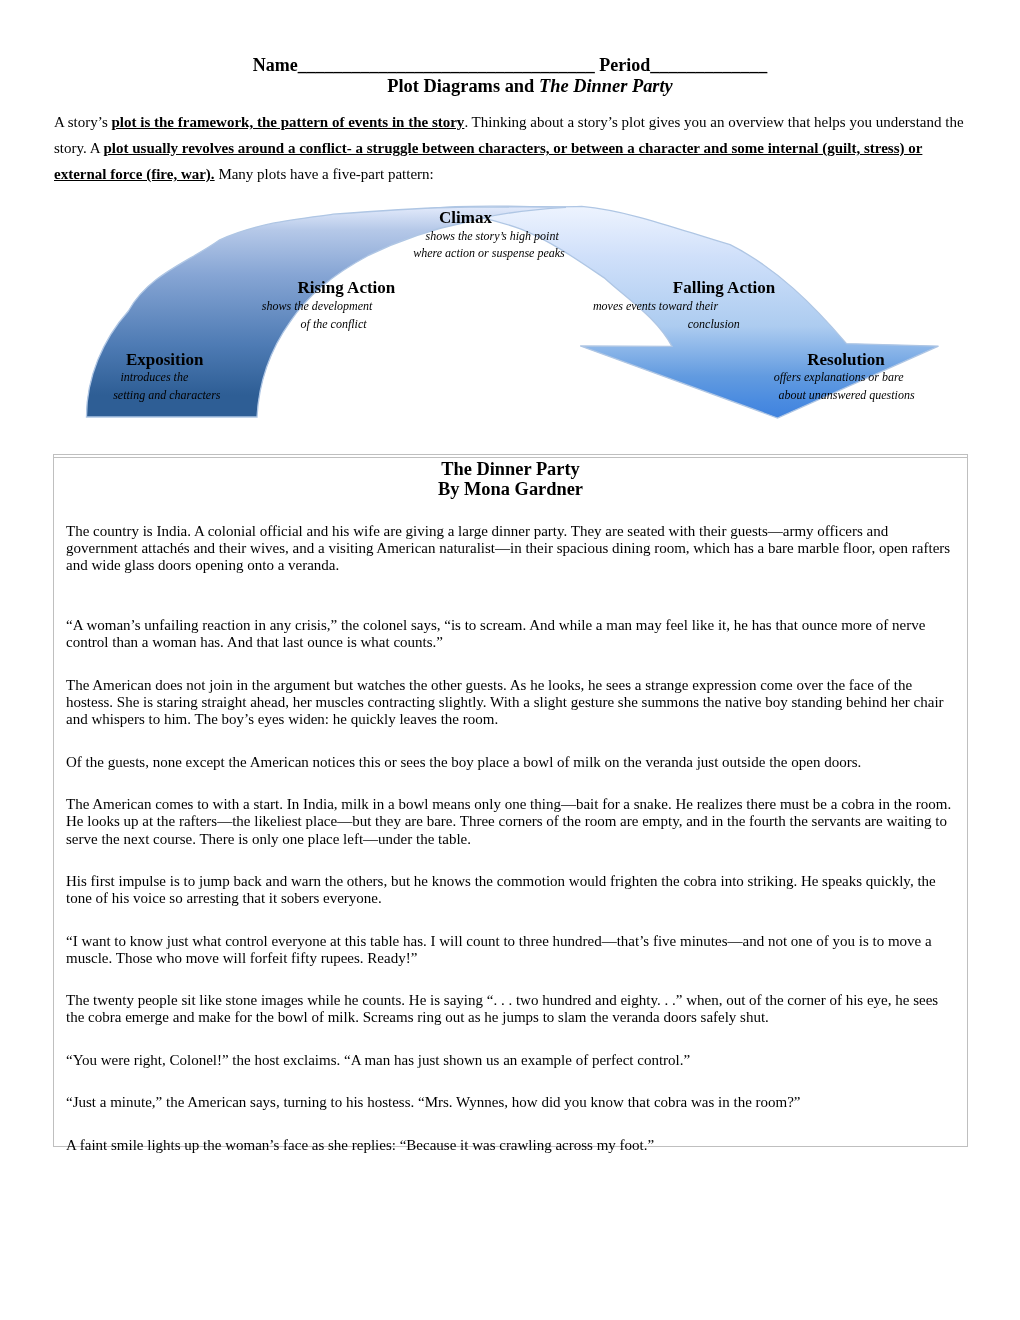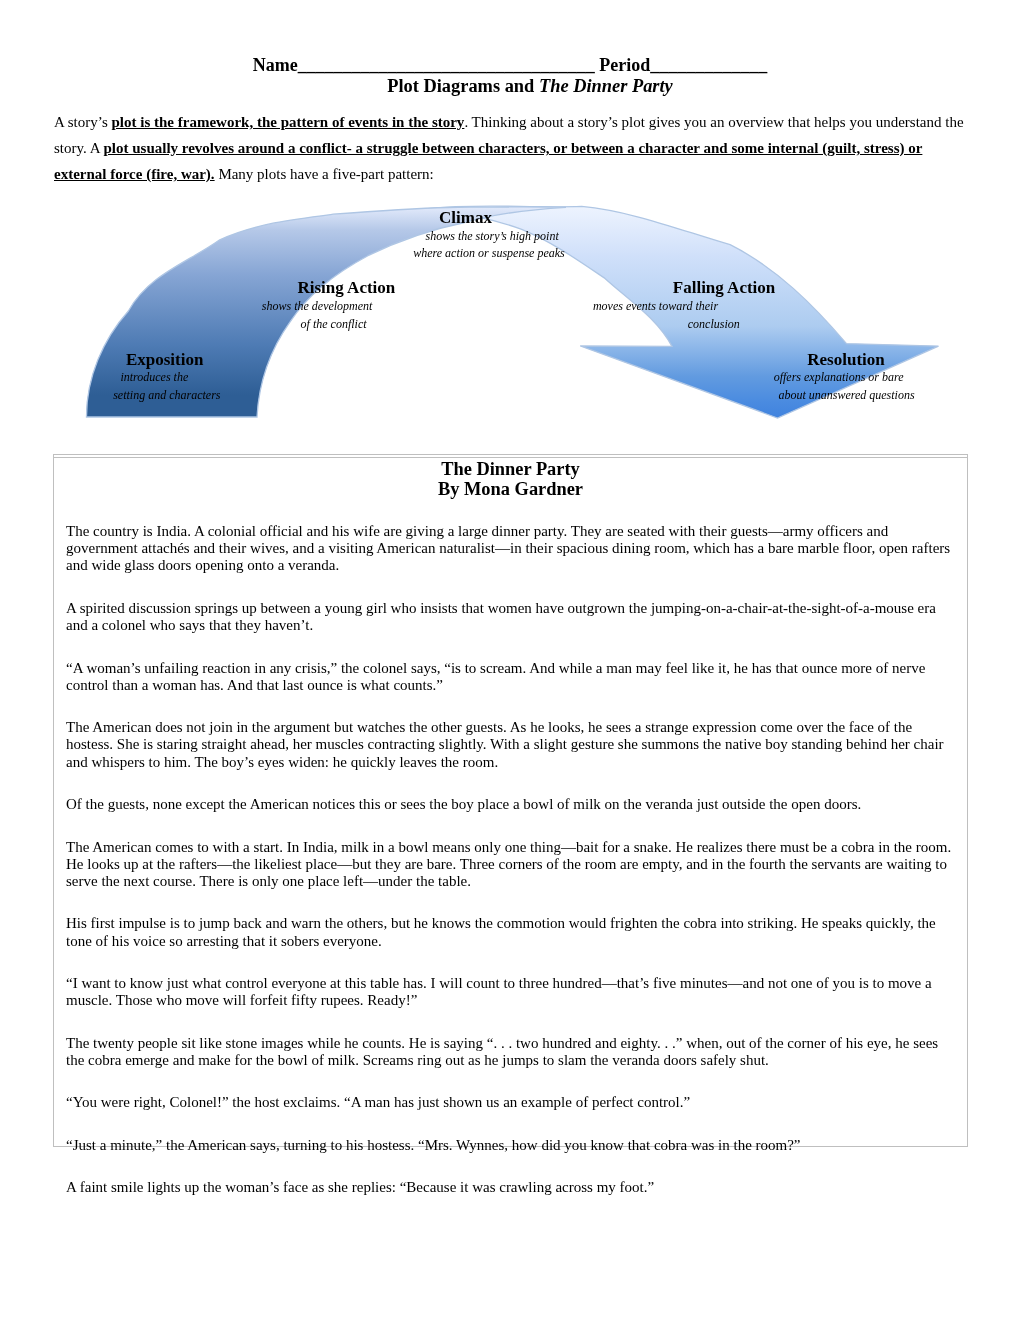--- a/index.html
+++ b/index.html
@@ -74,21 +74,20 @@
     </div>
 <div class="storybox">
   <div class="storybox-inner-rule"></div>
   <div class="sttitle">
     <div>The Dinner Party</div>
     <div>By Mona Gardner</div>
   </div>
   <div class="story">
         <p>The country is India. A colonial official and his wife are giving a large dinner party. They are seated with their guests—army officers and government attachés and their wives, and a visiting American naturalist—in their spacious dining room, which has a bare marble floor, open rafters and wide glass doors opening onto a veranda.</p>
         <p class="gap"></p>
-        <p>A spirited discussion springs up between a young girl who insists that women have outgrown the jumping-on-a-chair-at-the-sight-of-a-mouse era and a colonel who says that they haven’t.</p>
         <p class="gap"></p>
         <p>“A woman’s unfailing reaction in any crisis,” the colonel says, “is to scream. And while a man may feel like it, he has that ounce more of nerve control than a woman has. And that last ounce is what counts.”</p>
         <p class="gap"></p>
         <p>The American does not join in the argument but watches the other guests. As he looks, he sees a strange expression come over the face of the hostess. She is staring straight ahead, her muscles contracting slightly. With a slight gesture she summons the native boy standing behind her chair and whispers to him. The boy’s eyes widen: he quickly leaves the room.</p>
         <p class="gap"></p>
         <p>Of the guests, none except the American notices this or sees the boy place a bowl of milk on the veranda just outside the open doors.</p>
         <p class="gap"></p>
         <p>The American comes to with a start. In India, milk in a bowl means only one thing—bait for a snake. He realizes there must be a cobra in the room. He looks up at the rafters—the likeliest place—but they are bare. Three corners of the room are empty, and in the fourth the servants are waiting to serve the next course. There is only one place left—under the table.</p>
         <p class="gap"></p>
         <p>His first impulse is to jump back and warn the others, but he knows the commotion would frighten the cobra into striking. He speaks quickly, the tone of his voice so arresting that it sobers everyone.</p>

